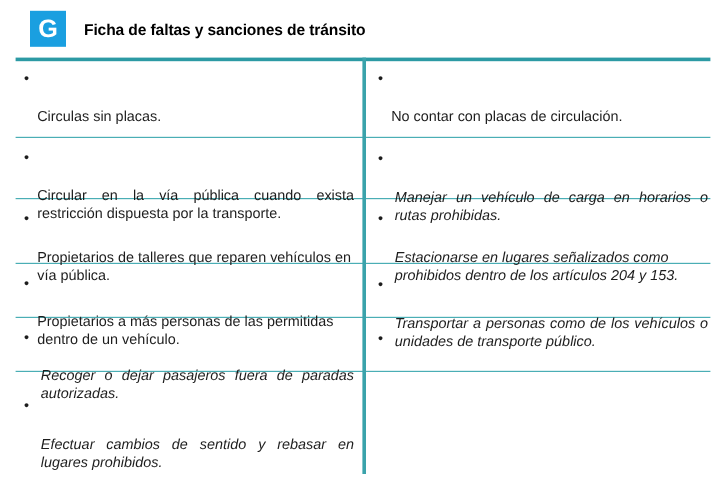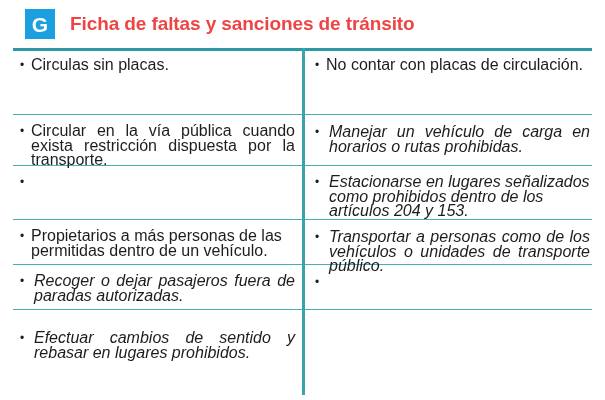--- a/index.html
+++ b/index.html
@@ -18,21 +18,21 @@
   }
   .logo-badge {
     width: 30px; height: 30px; margin-left: 25px;
     background: #1a9fe0;
     display: flex; align-items: center; justify-content: center;
     color: #ffffff; font-size: 21px; font-weight: bold;
     font-family: "Liberation Sans", sans-serif; line-height: 1;
   }
   .header-title {
     margin-left: 15px;
-    font-size: 19px; font-weight: bold; color: #ef4444;
+    font-size: 13px; font-weight: bold; color: #000000;
     letter-spacing: -0.1px; white-space: nowrap;
   }
 
   
   .table-wrap {
     position: absolute; left: 13px; top: 48px; width: 579px; height: 352px;
   }
   .rule {
     position: absolute; left: 0; width: 579px; background: #4aaeb5; height: 1px;
   }
@@ -51,21 +51,21 @@
   .cell.right { left: 299px; width: 278px; }
 
   .bullet {
     flex: 0 0 auto;
     width: 14px;
     font-size: 12px; line-height: 15px; color: #1d1d1d;
     text-align: left; padding-left: 3px;
   }
   .cell-text {
     flex: 1 1 auto;
-    font-size: 16px; line-height: 14.5px; color: #1d1d1d;
+    font-size: 12px; line-height: 14.5px; color: #1d1d1d; margin-top: 32px;
   }
   .cell-text.justify-all { text-align: justify; text-align-last: left; }
   .indent-1 { padding-left: 3px; font-style: italic; }
 </style>
 </head>
 <body>
 
 <div id="page">
 
   <div class="header">
@@ -91,20 +91,21 @@
       <span class="cell-text">Circulas sin placas.</span>
     </div>
 
     <div class="cell left" style="top:70px;">
       <span class="bullet">•</span>
       <span class="cell-text justify-all">Circular en la vía pública cuando exista restricción dispuesta por la transporte.</span>
     </div>
 
     <div class="cell left" style="top:121px;">
       <span class="bullet">•</span>
+      <span class="cell-text">Propietarios de talleres que reparen vehículos en vía pública.</span>
     </div>
 
     <div class="cell left" style="top:175px;">
       <span class="bullet">•</span>
       <span class="cell-text">Propietarios a más personas de las permitidas dentro de un vehículo.</span>
     </div>
 
     <div class="cell left" style="top:220px;">
       <span class="bullet">•</span>
       <span class="cell-text justify-all indent-1">Recoger o dejar pasajeros fuera de paradas autorizadas.</span>

